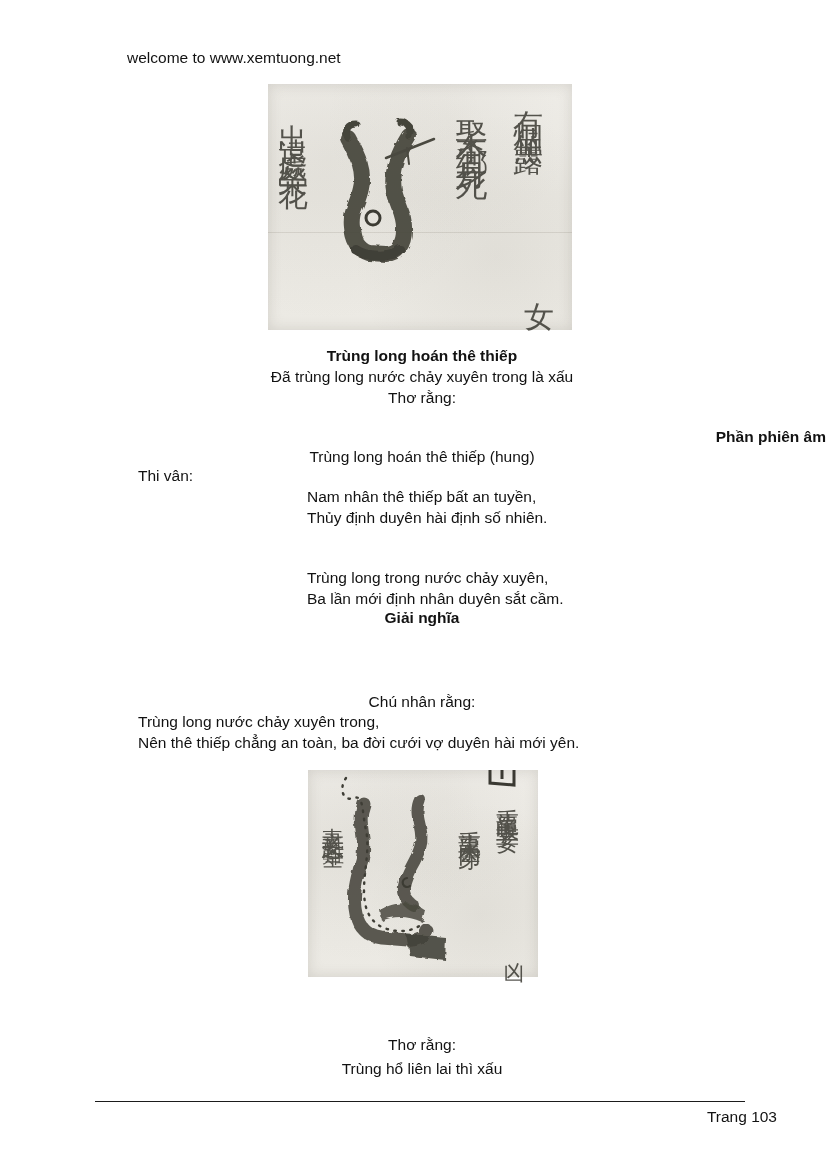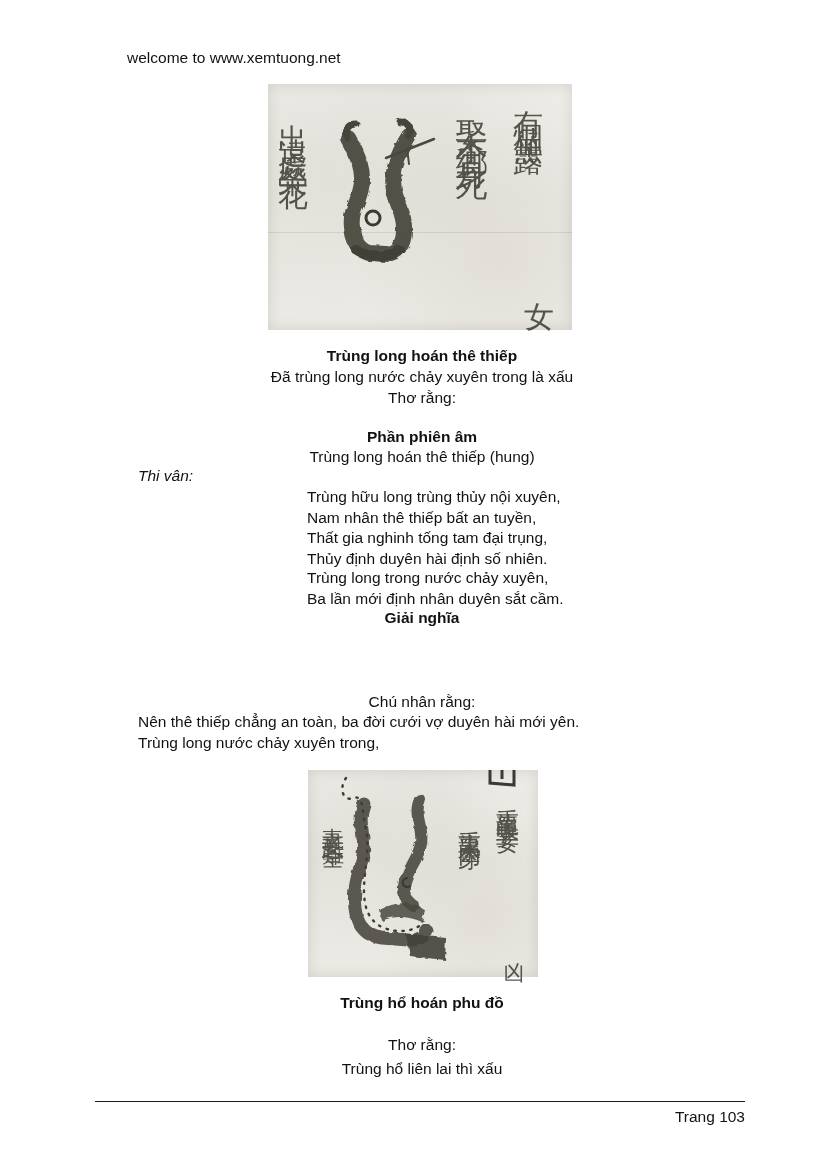--- a/index.html
+++ b/index.html
@@ -28,21 +28,21 @@
   }
   .vcol {
     position:absolute;
     writing-mode:vertical-rl; text-orientation:upright;
     font-family:"DejaVu Sans","Liberation Sans",sans-serif;
     color:#3a3932; opacity:0.85; white-space:pre;
   }
   .fold-line { position:absolute; left:0; width:100%; height:1px; background:rgba(70,65,50,0.12); }
 
   .footer-rule { position:absolute; left:95px; width:650px; border-top:1.5px solid #1b1b1b; }
-  .footer-page { position:absolute; left:0; width:745px; text-align:right; }
+  .footer-page { position:absolute; left:0; width:745px; text-align:right;padding-left:32px; }
 </style>
 </head>
 <body>
 
 <div class="page">
 
   <div class="abs" style="left:99px; top:48px;">welcome to www.xemtuong.net</div>
 
   <div class="scan" style="left:268px; top:84px; width:304px; height:246px;">
 
@@ -74,41 +74,39 @@
     <div class="vcol" style="left:8px; top:16px; font-size:30px; line-height:34px; letter-spacing:14px;">出遠處榮花</div>
     <div class="vcol" style="left:186px; top:10px; font-size:32px; line-height:36px; letter-spacing:13px;">娶本鄉身死</div>
     <div class="vcol" style="left:243px; top:2px; font-size:30px; line-height:34px; letter-spacing:12px;">有烟無露</div>
     <div class="vcol" style="left:254px; top:194px; font-size:30px; line-height:34px;">女</div>
   </div>
 
   <div class="center-line bold" style="top:346px;">Trùng long hoán thê thiếp</div>
   <div class="center-line" style="top:367px;">Đã trùng long nước chảy xuyên trong là xấu</div>
   <div class="center-line" style="top:388px;">Thơ rằng:</div>
 
-  <div class="center-line bold" style="top:427px;">Phần phiên âm</div>
+  <div class="center-line bold" style="top:427px;text-align:right;">Phần phiên âm</div>
   <div class="center-line" style="top:447px;">Trùng long hoán thê thiếp (hung)</div>
-  <div class="left-col-text" style="top:466px;font-style:italic;">Thi vân:</div>
+  <div class="left-col-text" style="top:466px;">Thi vân:</div>
 
   <div class="verse" style="top:487px;">
-    <div>Trùng hữu long trùng thủy nội xuyên,</div>
     <div>Nam nhân thê thiếp bất an tuyền,</div>
-    <div>Thất gia nghinh tống tam đại trụng,</div>
     <div>Thủy định duyên hài định số nhiên.</div>
   </div>
 
   <div class="center-line bold" style="top:577px;margin-top:31px;">Giải nghĩa</div>
   <div class="verse" style="top:568px;">
     <div>Trùng long trong nước chảy xuyên,</div>
     <div>Ba lần mới định nhân duyên sắt cầm.</div>
   </div>
 
   <div class="center-line" style="top:692px;">Chú nhân rằng:</div>
   <div class="left-col-text" style="top:712px;">
+    <div>Trùng long nước chảy xuyên trong,</div>
     <div>Nên thê thiếp chẳng an toàn, ba đời cưới vợ duyên hài mới yên.</div>
-    <div>Trùng long nước chảy xuyên trong,</div>
   </div>
 
   <div class="scan" style="left:308px; top:770px; width:230px; height:207px;">
 
     <svg width="230" height="207" viewBox="0 0 230 207" style="position:absolute;left:0;top:0;">
       <defs>
         <filter id="rough2" x="-20%" y="-20%" width="140%" height="140%">
           <feTurbulence type="fractalNoise" baseFrequency="0.14" numOctaves="2" result="n"></feTurbulence>
           <feDisplacementMap in="SourceGraphic" in2="n" scale="5"></feDisplacementMap>
         </filter>
@@ -130,20 +128,19 @@
 
       <path d="M182,0 L182,13 L206,15 L206,0 M194,0 L194,9" fill="none" stroke="#3a3932" stroke-width="3"></path>
     </svg>
 
     <div class="vcol" style="left:12px; top:40px; font-size:22px; line-height:26px; letter-spacing:5px;">妻妾恐難全</div>
     <div class="vcol" style="left:148px; top:42px; font-size:23px; line-height:27px; letter-spacing:4px;">重龍水內穿</div>
     <div class="vcol" style="left:186px; top:20px; font-size:23px; line-height:27px; letter-spacing:5px;">重龍喚妻妾</div>
     <div class="vcol" style="left:193px; top:176px; font-size:21px; line-height:25px;">凶</div>
   </div>
 
-  <div class="center-line bold" style="top:993px;">Trùng hổ hoán phu đồ</div>
   <div class="center-line" style="top:1014px;margin-top:45px;">Trùng hổ liên lai thì xấu</div>
   <div class="center-line" style="top:1035px;">Thơ rằng:</div>
 
   <div class="footer-rule" style="top:1101px;"></div>
   <div class="footer-page" style="top:1107px;">Trang 103</div>
 
 </div>
 
 </body></html>

